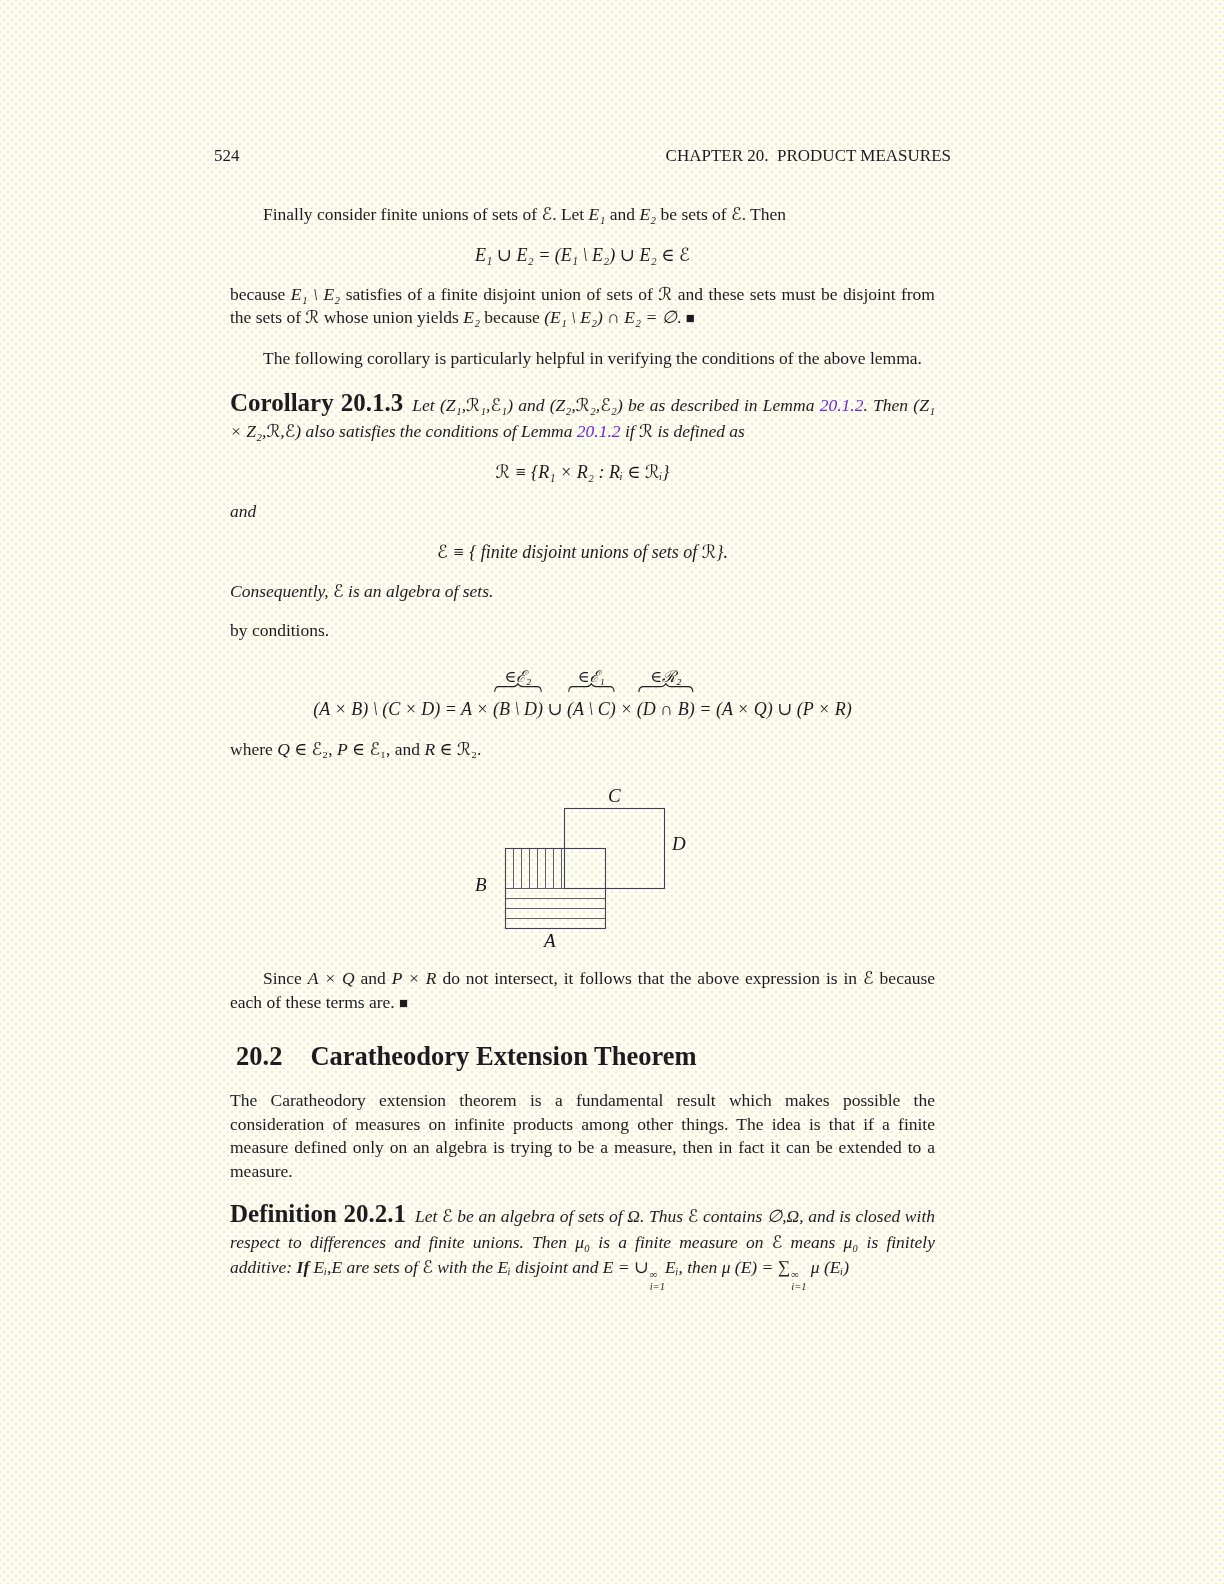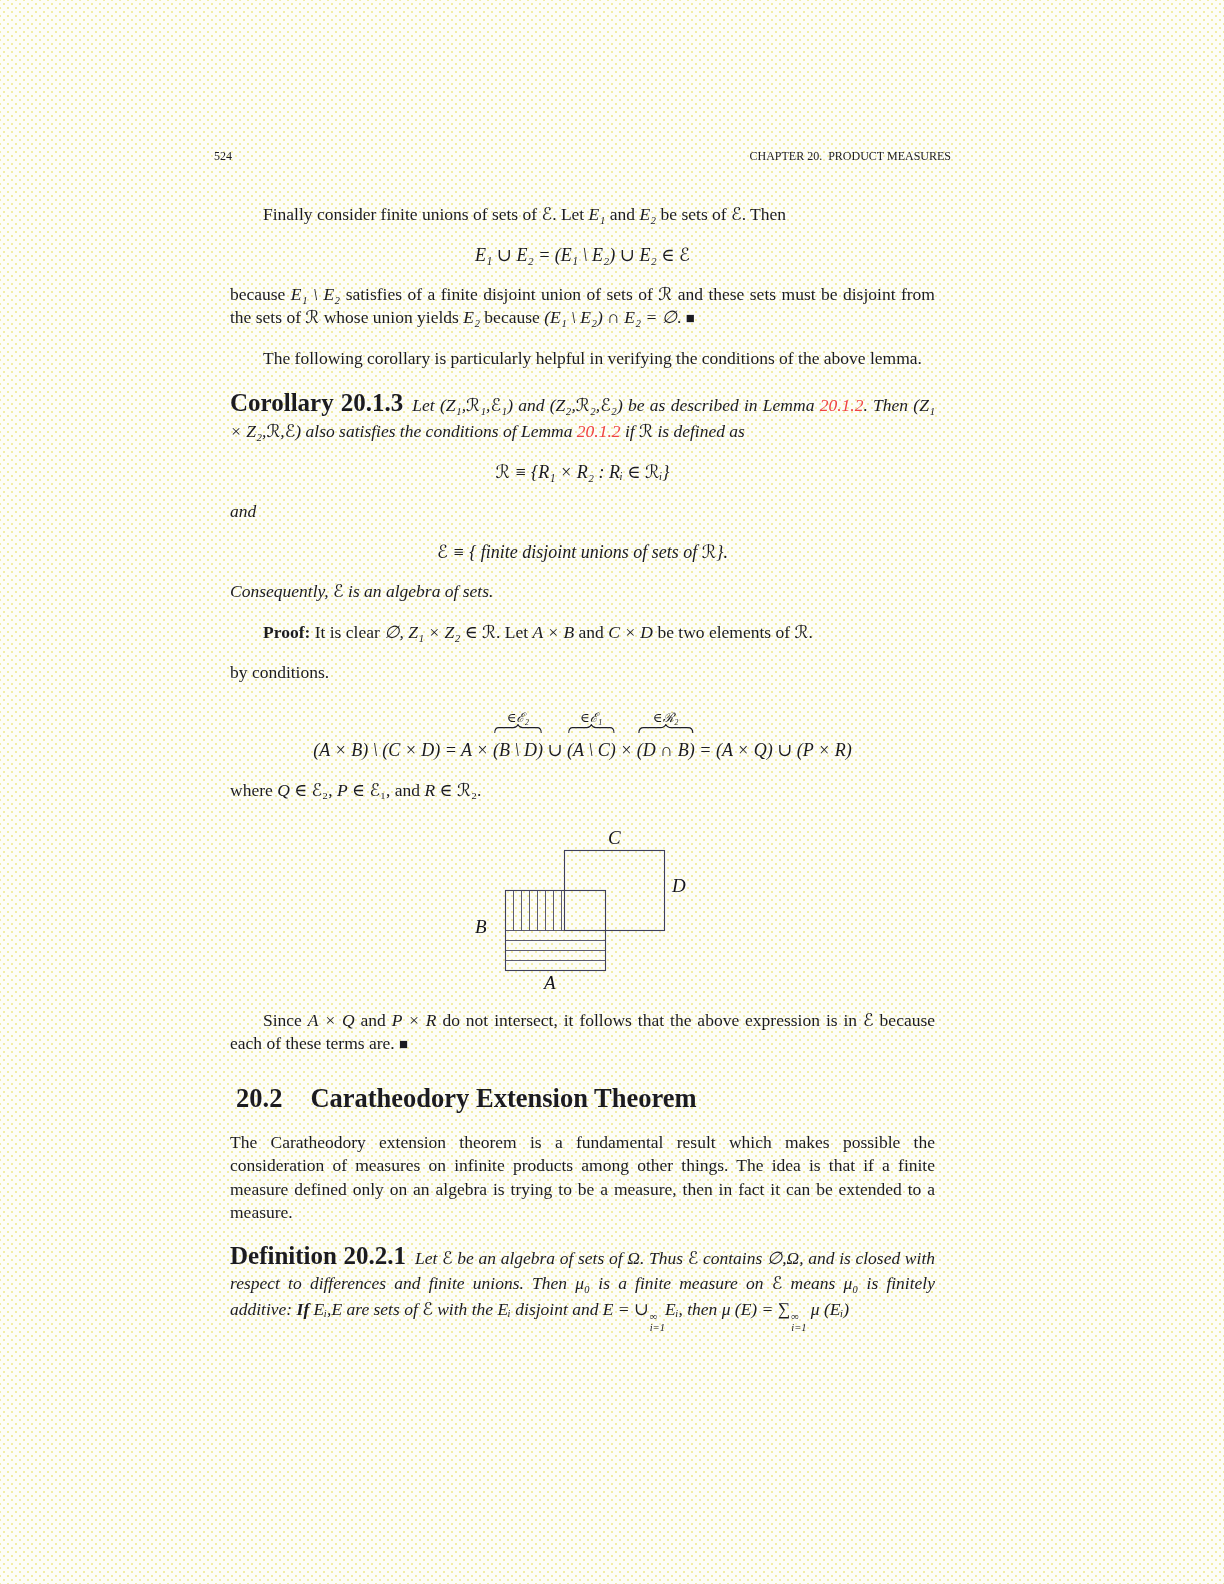--- a/index.html
+++ b/index.html
@@ -8,43 +8,43 @@
     background-color:#fdfdf7;
     background-image:
       radial-gradient(#f2eda6 0.8px, rgba(255,255,255,0) 1.2px),
       radial-gradient(#f2eda6 0.8px, rgba(255,255,255,0) 1.2px);
     background-size:8px 8px;
     background-position:0 0,4px 4px;
     font-family:"Liberation Serif","DejaVu Serif",serif;
     color:#1b1b20;
   }
   .sheet{position:absolute;left:214px;top:145px;width:737px;}
-  .hdr{display:flex;justify-content:space-between;font-size:12px;line-height:22px;}
+  .hdr{display:flex;justify-content:space-between;font-size:17px;line-height:22px;}
   .hdr span{white-space:pre;}
   p{margin:16px;text-align:justify;font-size:17.5px;line-height:23.5px;}
   .ind{text-indent:33px;}
   .it{font-style:italic;}
   .bf{font-weight:bold;font-style:normal;}
   .bi{font-weight:bold;font-style:italic;}
   .cal{font-family:"DejaVu Sans","DejaVu Serif",serif;font-style:normal;}
-  .lnk{color:#ef4444;font-style:italic;}
+  .lnk{color:#6d28d9;font-style:italic;}
   .sq{font-size:15px;}
   .stk{display:inline-flex;flex-direction:column;align-items:flex-start;
        font-size:10.5px;line-height:1.1;vertical-align:-0.5em;margin-left:1px;font-style:italic;}
   .eq{text-align:center;font-style:italic;font-size:18px;line-height:24px;margin:15px 0;}
   .eq .cal{font-size:18px;}
   .mt5{margin-top:5px;}
   .thm{font-style:italic;line-height:25.5px;margin-top:20px;}
   .thm-label{font-weight:bold;font-style:normal;font-size:25px;margin-right:9px;}
   .proofp{margin-top:18px;}
   .eqb{text-align:center;font-style:italic;font-size:18px;line-height:25px;
        margin:6px 0 14px 0;padding-top:38px;}
   .brgroup{position:relative;display:inline-block;}
   .lab{position:absolute;left:50%;top:-33px;transform:translateX(-50%);
-       font-size:13px;white-space:nowrap;}
+       font-size:16px;white-space:nowrap;}
   .brace{position:absolute;left:2%;top:-14px;width:96%;height:9px;}
   .brace path{stroke:#1f1f28;stroke-width:1.3;fill:none;}
   .figwrap{margin-top:22px;height:170px;}
   .figwrap svg{display:block;}
   .fr{fill:none;stroke:#3f3f5a;stroke-width:1.1;}
   .hl{stroke:#4a4a62;stroke-width:0.9;}
   .figlab{font-style:italic;font-size:19px;fill:#14141c;
           font-family:"Liberation Serif","DejaVu Serif",serif;}
   .since{margin-top:14px;}
   .sec{margin:24px 0 16px 0;padding-left:22px;font-weight:bold;font-size:26.5px;line-height:34px;}
@@ -72,21 +72,20 @@
   <p class="thm"><span class="thm-label">Corollary 20.1.3</span><span><span>Let (Z₁,</span><span class="cal">ℛ</span><span>₁,</span><span class="cal">ℰ</span><span>₁) and (Z₂,</span><span class="cal">ℛ</span><span>₂,</span><span class="cal">ℰ</span><span>₂) be as described in Lemma </span><span class="lnk">20.1.2</span><span>. Then (Z₁ × Z₂,</span><span class="cal">ℛ</span><span>,</span><span class="cal">ℰ</span><span>) also satisfies the conditions of Lemma </span><span class="lnk">20.1.2</span><span> if </span><span class="cal">ℛ</span><span> is defined as</span></span></p>
 
   <div class="eq"><span class="cal">ℛ</span><span> ≡ {R₁ × R₂ : Rᵢ ∈ </span><span class="cal">ℛ</span><span>ᵢ}</span></div>
 
   <p><span class="it">and</span></p>
 
   <div class="eq" style="margin:12px 0;"><span class="cal">ℰ</span><span> ≡ { finite disjoint unions of sets of </span><span class="cal">ℛ</span><span>}.</span></div>
 
   <p><span class="it">Consequently, </span><span class="cal">ℰ</span><span class="it"> is an algebra of sets.</span></p>
 
-  <p class="ind proofp"><span class="bf">Proof:</span><span> It is clear </span><span class="it">∅, Z₁ × Z₂ ∈ </span><span class="cal">ℛ</span><span>. Let </span><span class="it">A × B</span><span> and </span><span class="it">C × D</span><span> be two elements of </span><span class="cal">ℛ</span><span>.</span></p>
 
 
   <p><span>by conditions.</span></p>
 
   <div class="eqb">
     <span>(A × B) \ (C × D) = A × </span><span class="brgroup"><span class="lab">∈ℰ₂</span><svg class="brace" viewBox="0 0 64 10" preserveAspectRatio="none">
           <path d="M1,10 C1,5.5 2.5,4 6.5,4 L26,4 C29.5,4 31,2.5 32,0.5 C33,2.5 34.5,4 38,4 L57.5,4 C61.5,4 63,5.5 63,10"></path>
         </svg><span>(B \ D)</span></span><span> ∪ </span><span class="brgroup"><span class="lab">∈ℰ₁</span><svg class="brace" viewBox="0 0 64 10" preserveAspectRatio="none">
           <path d="M1,10 C1,5.5 2.5,4 6.5,4 L26,4 C29.5,4 31,2.5 32,0.5 C33,2.5 34.5,4 38,4 L57.5,4 C61.5,4 63,5.5 63,10"></path>
         </svg><span>(A \ C)</span></span><span> × </span><span class="brgroup"><span class="lab">∈ℛ₂</span><svg class="brace" viewBox="0 0 64 10" preserveAspectRatio="none">

